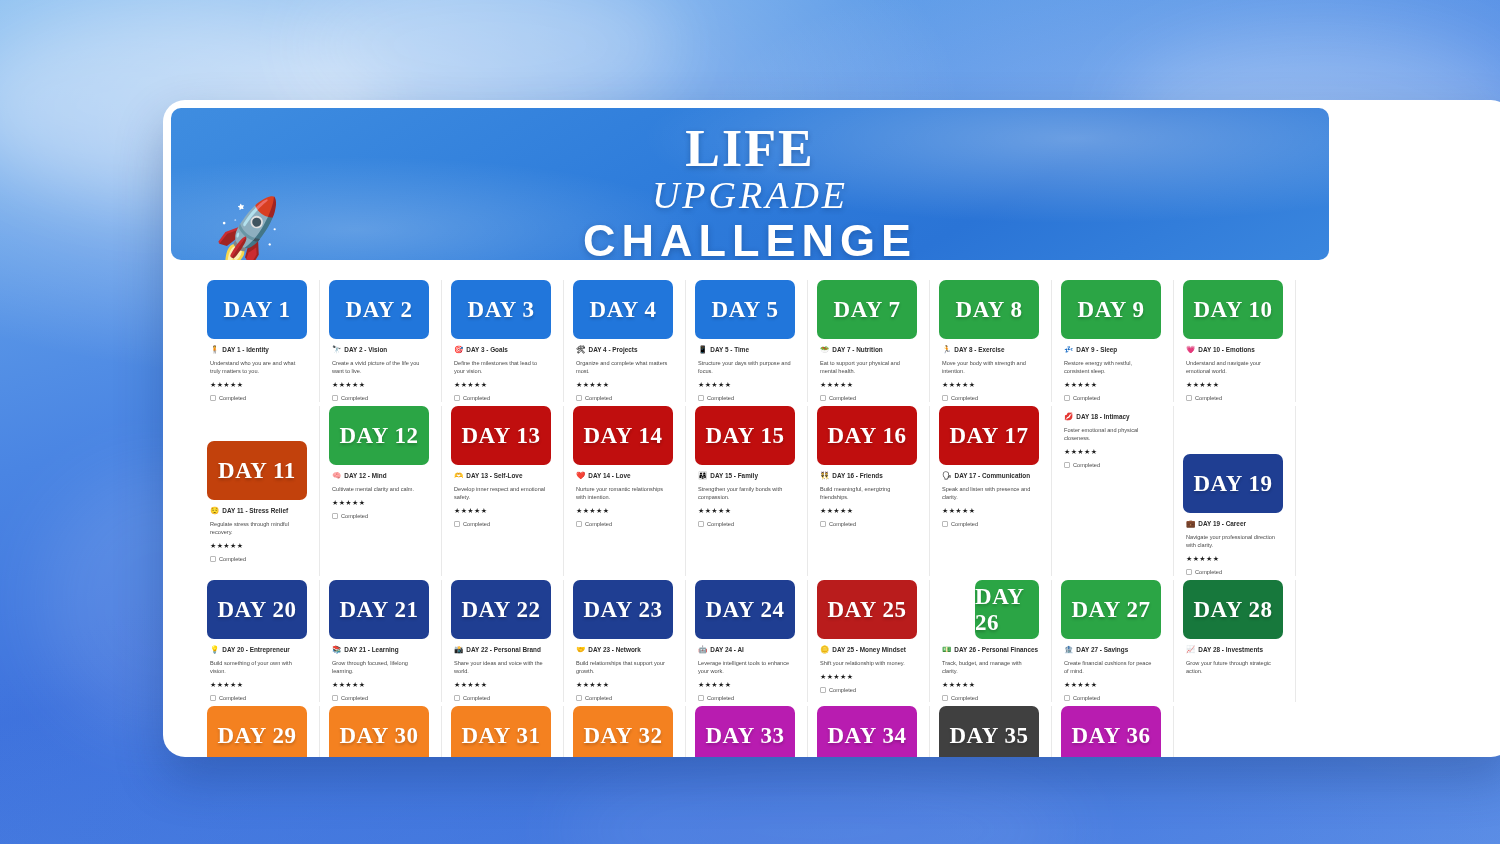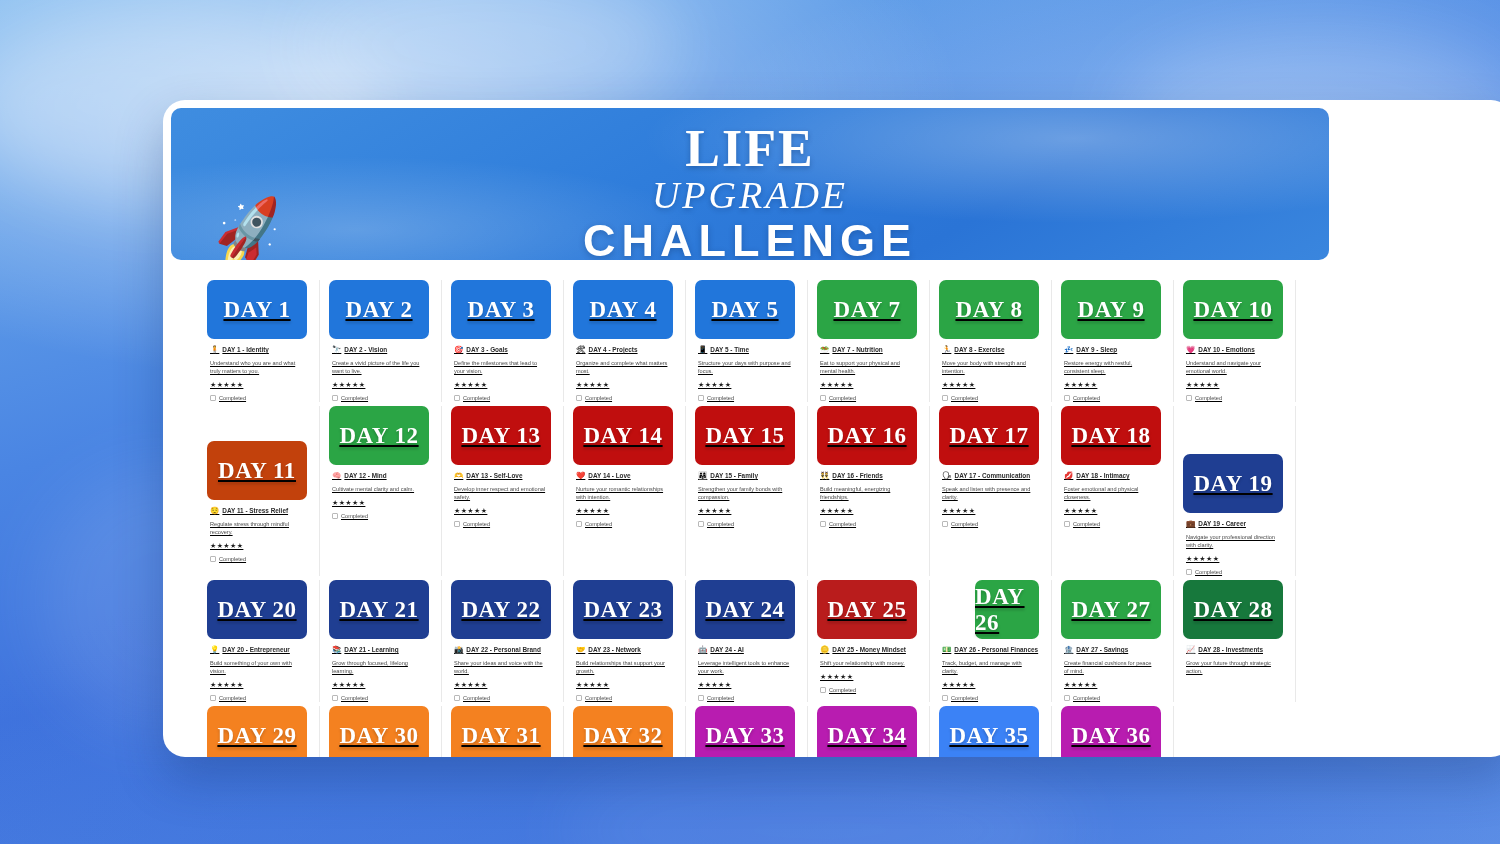--- a/index.html
+++ b/index.html
@@ -113,21 +113,20 @@
     grid-template-columns: repeat(9, 1fr);
     column-gap: 8px;
     row-gap: 4px;
   }
 
   .card {
     width: 113px;
     background: #ffffff;
     border-right: 1px solid #e9e9e9;
     padding-right: 12px;
-    text-decoration: underline;
   }
 
   .day-head {
     height: 59px;
     border-radius: 7px;
     display: flex;
     align-items: center;
     justify-content: center;
     color: #ffffff;
     font-family: "Liberation Serif", serif;
@@ -440,21 +439,20 @@
           </div>
           <div class="desc">Speak and listen with presence and clarity.</div>
           <div class="stars">★★★★★</div>
           <div class="completed">
             <span class="checkbox"></span>
             <span>Completed</span>
           </div>
         </div>
       </div>
       <div class="card">
-        <div class="day-head" style="background: rgb(192, 14, 14);">DAY 18</div>
         <div class="card-body">
           <div class="row-title">
             <span class="emoji">💋</span>
             <span>DAY 18 - Intimacy</span>
           </div>
           <div class="desc">Foster emotional and physical closeness.</div>
           <div class="stars">★★★★★</div>
           <div class="completed">
             <span class="checkbox"></span>
             <span>Completed</span>
@@ -662,21 +660,21 @@
         <div class="card-body">
           <div class="row-title">
             <span class="emoji">🔮</span>
             <span>DAY 34 - Manifestation</span>
           </div>
           <div class="desc">Direct your focus and create your future.</div>
           <div class="stars">★★★★★</div>
         </div>
       </div>
       <div class="card">
-        <div class="day-head" style="background: #3b82f6;">DAY 35</div>
+        <div class="day-head" style="background: #404040;">DAY 35</div>
         <div class="card-body">
           <div class="row-title">
             <span class="emoji">🙏</span>
             <span>DAY 35 - Faith</span>
           </div>
           <div class="desc">Ground yourself in what you believe.</div>
           <div class="stars">★★★★★</div>
         </div>
       </div>
       <div class="card">

